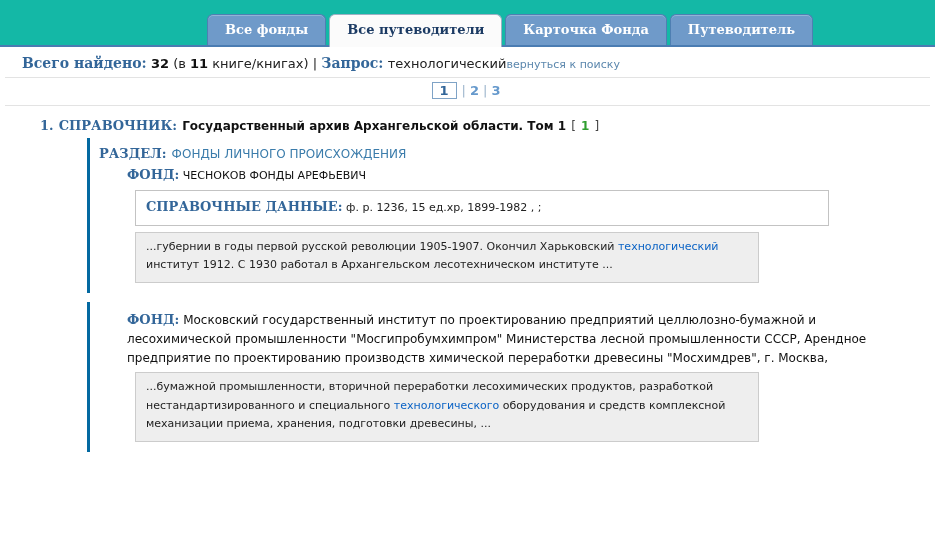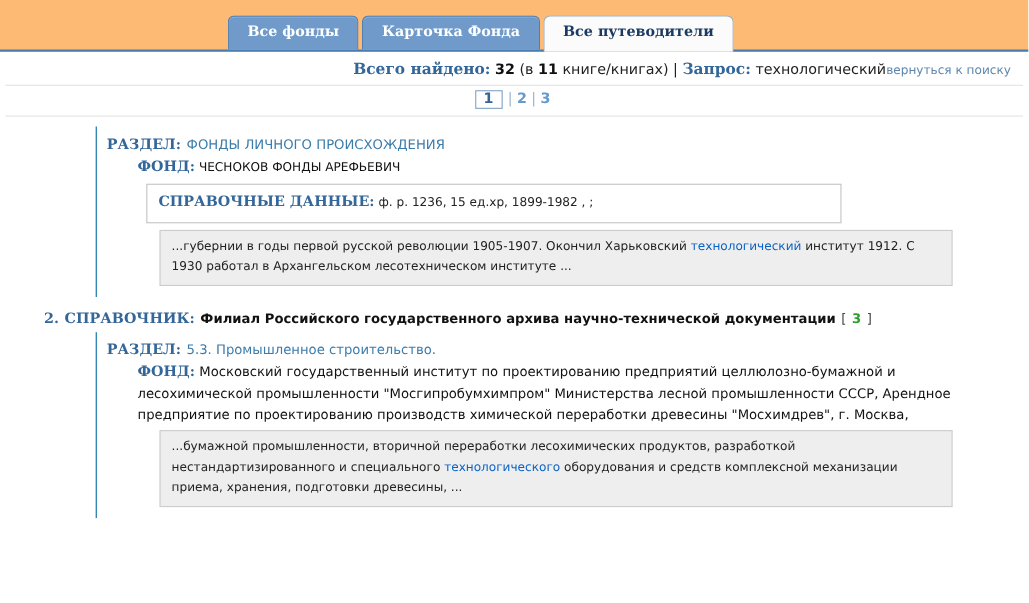--- a/index.html
+++ b/index.html
@@ -6,21 +6,21 @@
   html, body { margin:0; padding:0; }
   body {
     width:935px; height:548px; overflow:hidden; background:#ffffff;
     font-family:"DejaVu Sans", "Liberation Sans", sans-serif; color:#222;
   }
   
   .tabbar {
     padding:14px 0 0 207px;
     border-bottom:2px solid #4a7cb2;
     display:flex; gap:3px; align-items:flex-end;
-    background:#fdba74;
+    background:#14b8a6;
   }
   .tab {
     background:#6f9ac9;
     border:1px solid #4e7fb2; border-bottom:none;
     border-radius:6px 6px 0 0;
     color:#fff;
     font-family:"DejaVu Serif", "Liberation Serif", serif;
     font-weight:bold; font-size:13px;
     padding:7px 17px 8px;
     cursor:pointer;
@@ -30,21 +30,21 @@
   .tab.active {
     background:#fbfbfb;
     border-color:#9db0c3;
     color:#1b3a63;
     margin-bottom:-2px;
     padding-bottom:10px;
     box-shadow:none;
   }
   
   .results-header {
-    display:flex; justify-content:flex-end; align-items:baseline;
+    display:flex; justify-content:flex-start; align-items:baseline;
     padding:8px 16px 6px 22px;
   }
   .rh-left { font-size:13px; color:#222; }
   .lbl {
     font-family:"DejaVu Serif", "Liberation Serif", serif;
     font-weight:bold; color:#336699; font-size:14px;
   }
   .bnum { font-weight:bold; color:#111; }
   .back-link { color:#5b87ad; font-size:11px; text-decoration:none; cursor:pointer; }
   .sep-line { border-top:1px solid #e3e3e3; margin:0 5px; }
@@ -60,50 +60,51 @@
   .results { padding:9px 0 0 40px; }
   .entry { margin-bottom:9px; }
   .entry-header { margin-bottom:4px; }
   .entry-numlbl {
     font-family:"DejaVu Serif", "Liberation Serif", serif;
     font-weight:bold; color:#336699; font-size:13px;
   }
   .entry-title { font-weight:bold; color:#111; font-size:12px; }
   .count-bracket { color:#444; font-size:12px; }
   .match-count { color:#2f9e2f; font-weight:bold; font-size:12px; text-decoration:none; cursor:pointer; }
-  .entry-body { margin-left:47px; border-left:1px solid #0369a1; padding:5px 0 2px 9px; }
+  .entry-body { margin-left:47px; border-left:3px solid #0369a1; padding:5px 0 2px 9px; }
   .section-row { margin-bottom:3px; }
   .section-label, .fond-label, .ref-label {
     font-family:"DejaVu Serif", "Liberation Serif", serif;
     font-weight:bold; color:#336699; font-size:13px;
   }
   .section-link { color:#3b7cab; font-size:12px; text-decoration:none; cursor:pointer; }
   .fond { margin-left:28px; }
   .fond-row { font-size:12px; color:#111; line-height:1.55; width:764px; margin:3px 0 4px; }
   .fond-row.caps { font-size:11px; }
   .ref-box {
-    width:632px; border:1px solid #c3c3c3; background:#fff;
+    width:694px; border:1px solid #c3c3c3; background:#fff;
     margin:5px 0 6px 8px; padding:6px 10px 7px;
     font-size:11px; color:#222; line-height:1.6;
   }
   .snippet-box {
-    width:721px; border:1px solid #cccccc; background:#eeeeee;
-    margin:5px 0 8px 20px; padding:4px 10px 6px;
+    width:624px; border:1px solid #cccccc; background:#eeeeee;
+    margin:5px 0 8px 8px; padding:4px 10px 6px;
     font-size:11px; color:#222; line-height:1.68;
   }
   .snippet-paragraph { margin:1px 0; }
   .hl { color:#0b63c5; }
 </style>
 </head>
 <body>
 
 <div class="tabbar">
   <div class="tab">Все фонды</div>
+  <div class="tab active">Все путеводители</div>
   <div class="tab">Карточка Фонда</div>
-  <div class="tab active">Все путеводители</div>
+  <div class="tab">Путеводитель</div>
 </div>
 
 <div class="results-header">
   <div class="rh-left">
     <span class="lbl">Всего найдено:</span>
     <span class="bnum">32</span>
     <span>(в</span>
     <span class="bnum">11</span>
     <span>книге/книгах)</span>
     <span>|</span>
@@ -117,20 +118,28 @@
 
 <div class="pagination">
   <span class="page-current">1</span><span class="page-sep">|</span><a class="page-link">2</a><span class="page-sep">|</span><a class="page-link">3</a>
 </div>
 
 <div class="sep-line"></div>
 
 <div class="results">
 
   <div class="entry">
+    <div class="entry-header">
+      <span class="entry-numlbl">1.</span>
+      <span class="entry-numlbl">СПРАВОЧНИК:</span>
+      <span class="entry-title">Государственный архив Архангельской области. Том 1</span>
+      <span class="count-bracket">[</span>
+      <a class="match-count">1</a>
+      <span class="count-bracket">]</span>
+    </div>
     <div class="entry-body">
       <div class="section-row">
         <span class="section-label">РАЗДЕЛ:</span>
         <a class="section-link">ФОНДЫ ЛИЧНОГО ПРОИСХОЖДЕНИЯ</a>
       </div>
       <div class="fond">
         <div class="fond-row caps">
           <span class="fond-label">ФОНД:</span>
           <span>ЧЕСНОКОВ ФОНДЫ АРЕФЬЕВИЧ</span>
         </div>
@@ -139,33 +148,21 @@
           <span>ф. р. 1236, 15 ед.хр, 1899-1982 , ;</span>
         </div>
         <div class="snippet-box">
           <div class="snippet-paragraph"><span>...губернии в годы первой русской революции 1905-1907. Окончил Харьковский </span><span class="hl">технологический</span><span> институт 1912. С 1930 работал в Архангельском лесотехническом институте ...</span></div>
         </div>
       </div>
     </div>
   </div>
 
   <div class="entry">
-    <div class="entry-header">
-      <span class="entry-numlbl">2.</span>
-      <span class="entry-numlbl">СПРАВОЧНИК:</span>
-      <span class="entry-title">Филиал Российского государственного архива научно-технической документации</span>
-      <span class="count-bracket">[</span>
-      <a class="match-count">3</a>
-      <span class="count-bracket">]</span>
-    </div>
     <div class="entry-body">
-      <div class="section-row">
-        <span class="section-label">РАЗДЕЛ:</span>
-        <a class="section-link">5.3. Промышленное строительство.</a>
-      </div>
 
       <div class="fond">
         <div class="fond-row">
           <span class="fond-label">ФОНД:</span>
           <span>Московский государственный институт по проектированию предприятий целлюлозно-бумажной и лесохимической промышленности "Мосгипробумхимпром" Министерства лесной промышленности СССР, Арендное предприятие по проектированию производств химической переработки древесины "Мосхимдрев", г. Москва,</span>
         </div>
         <div class="snippet-box">
           <div class="snippet-paragraph"><span>...бумажной промышленности, вторичной переработки лесохимических продуктов, разработкой нестандартизированного и специального </span><span class="hl">технологического</span><span> оборудования и средств комплексной механизации приема, хранения, подготовки древесины, ...</span></div>
 
         </div>

